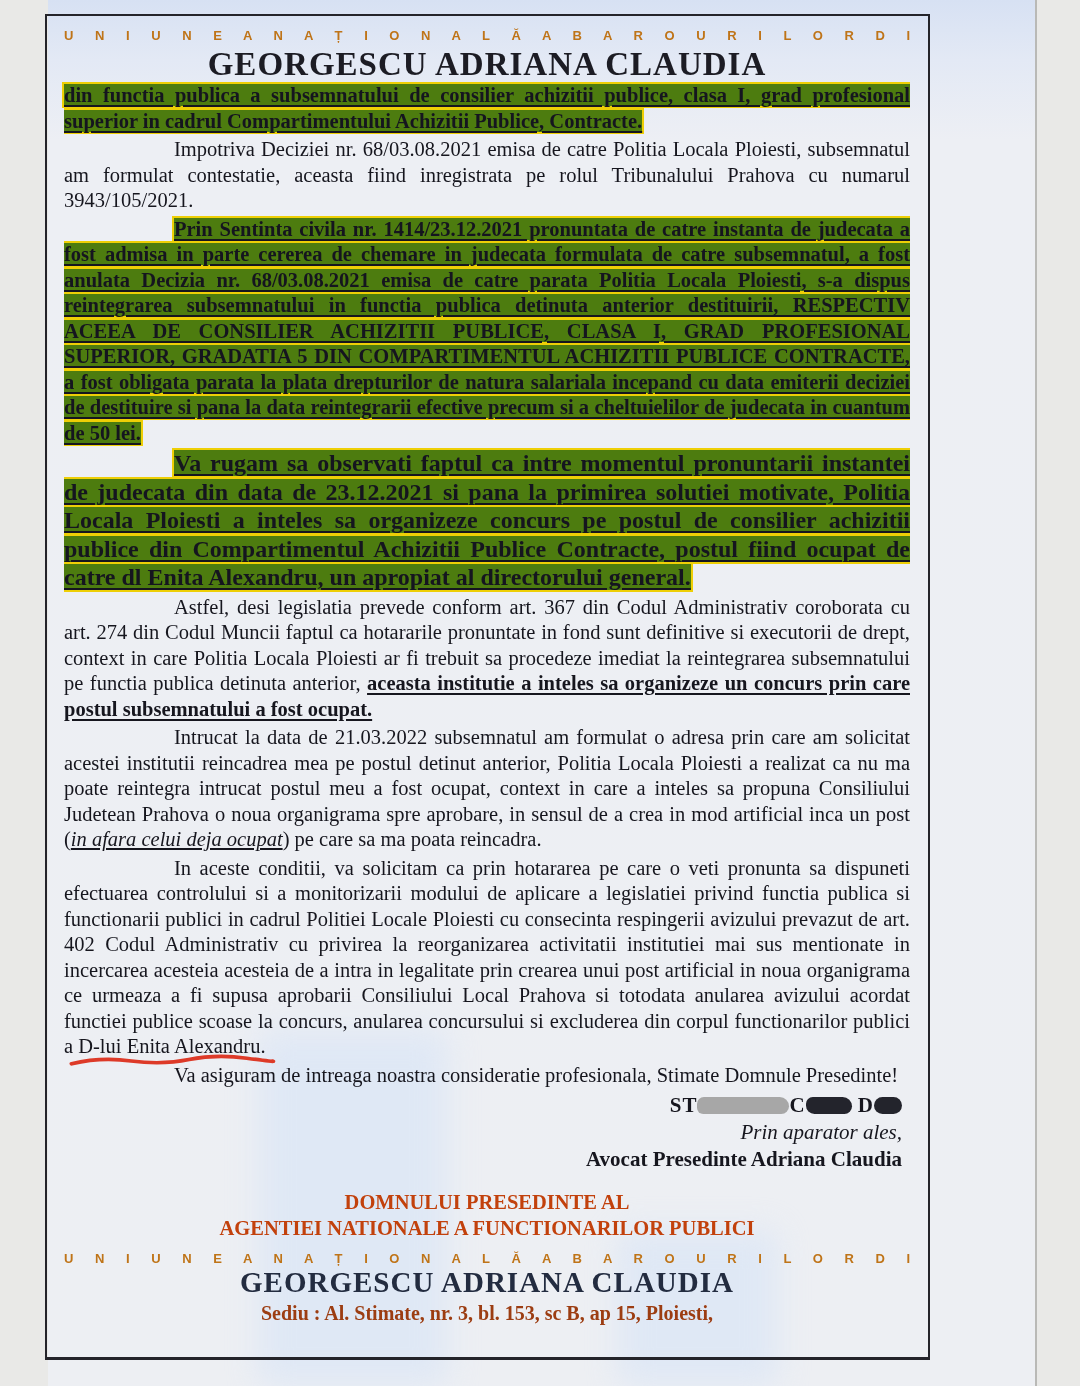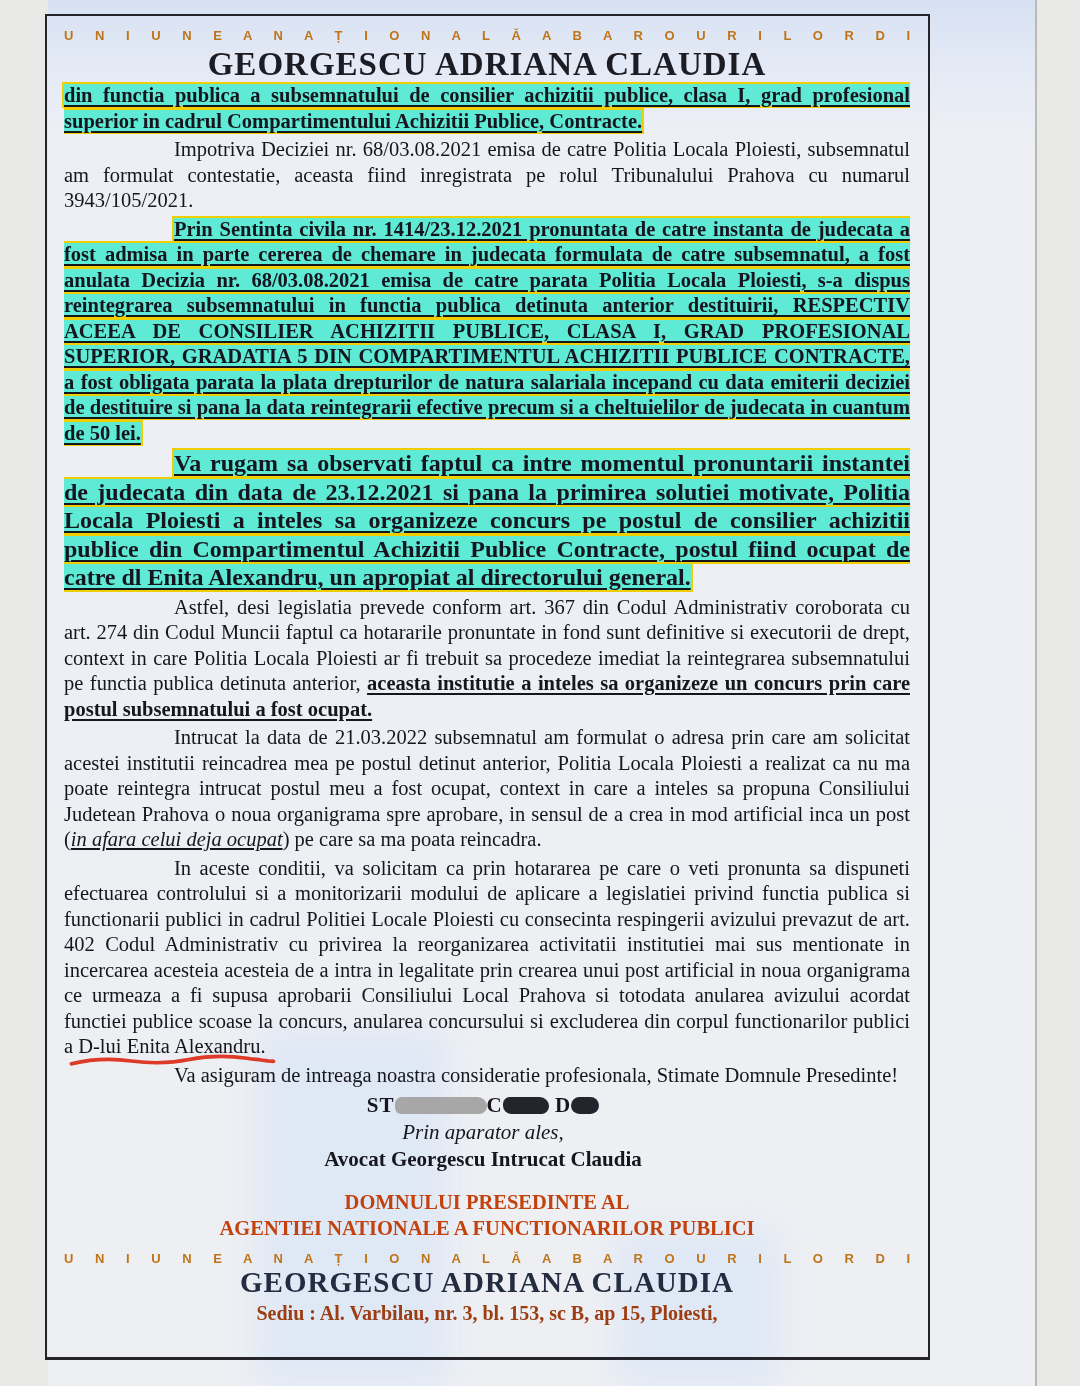--- a/index.html
+++ b/index.html
@@ -37,36 +37,36 @@
     text-align:center;font-weight:bold;font-size:19px;letter-spacing:7px;
     color:#23232b;line-height:24px;margin-bottom:10px;
   }
   
   .doc-body p{
     margin:0 0 3px 0;font-size:20.5px;line-height:25.5px;color:#16161e;
     text-align:justify;
   }
   .indent{text-indent:110px;}
   .hl{
-    background:#5eead4;font-weight:bold;
+    background:#4d7c0f;font-weight:bold;
     text-decoration:underline;text-decoration-thickness:2px;text-underline-offset:3px;
     box-shadow:0 0 0 2px #eecf06;
     color:#15151f;
   }
   .p-big{font-size:24px !important;line-height:28.5px !important;}
   .emph{
     font-weight:bold;text-decoration:underline;text-decoration-thickness:2px;
     text-underline-offset:3px;
   }
   .ital{font-style:italic;text-decoration:underline;}
   .redline{position:relative;white-space:nowrap;}
   .redline svg{position:absolute;left:-8px;bottom:-11px;width:112%;height:14px;overflow:visible;}
   
   .sig{
-    text-align:center;padding-right:8px;margin-top:4px;
+    text-align:right;padding-right:8px;margin-top:4px;
     font-size:21px;line-height:27px;color:#16161e;
   }
   .sig .redacted-line{font-weight:bold;letter-spacing:1px;}
   .blob{display:inline-block;height:17px;vertical-align:-2px;}
   .blob.grey{width:92px;background:#a7a7a7;border-radius:9px 12px 10px 8px;}
   .blob.dark-a{width:46px;background:#23242c;border-radius:8px 11px 9px 10px;}
   .blob.dark-b{width:28px;background:#23242c;border-radius:10px;}
   .sig .by{font-weight:normal;font-style:italic;}
   .sig .counsel{font-weight:bold;}
   
@@ -116,28 +116,28 @@
     <p class="indent"><span>In aceste conditii, va solicitam ca prin hotararea pe care o veti pronunta sa dispuneti efectuarea controlului si a monitorizarii modului de aplicare a legislatiei privind functia publica si functionarii publici in cadrul Politiei Locale Ploiesti cu consecinta respingerii avizului prevazut de art. 402 Codul Administrativ cu privirea la reorganizarea activitatii institutiei mai sus mentionate in incercarea acesteia acesteia de a intra in legalitate prin crearea unui post artificial in noua organigrama ce urmeaza a fi supusa aprobarii Consiliului Local Prahova si totodata anularea avizului acordat functiei publice scoase la concurs, anularea concursului si excluderea din corpul functionarilor publici a </span><span class="redline"><span>D-lui Enita Alexandru</span><svg viewBox="0 0 120 10" preserveAspectRatio="none">
             <path d="M1 7 Q 18 2 36 5 T 70 4 T 104 3 T 119 5" fill="none" stroke="#dd3a28" stroke-width="2.6" stroke-linecap="round"></path>
           </svg></span><span>.</span></p>
 
     <p class="indent">Va asiguram de intreaga noastra consideratie profesionala, Stimate Domnule Presedinte!</p>
   </div>
 
   <div class="sig">
     <div class="redacted-line"><span>ST</span><span class="blob grey"></span><span>C</span><span class="blob dark-a"></span> <span>D</span><span class="blob dark-b"></span></div>
     <div class="by">Prin aparator ales,</div>
-    <div class="counsel">Avocat Georgescu Intrucat Claudia</div>
+    <div class="counsel">Avocat Presedinte Adriana Claudia</div>
   </div>
 
   <div class="addressee">
     <div>DOMNULUI PRESEDINTE AL</div>
     <div>AGENTIEI NATIONALE A FUNCTIONARILOR PUBLICI</div>
   </div>
 
   <div class="footer">
     <div class="assoc">U N I U N E A   N A Ț I O N A L Ă   A   B A R O U R I L O R   D I N   R O M Â N I A - B A R O U L   P R A H O V A</div>
     <div class="ftr-name">GEORGESCU ADRIANA CLAUDIA</div>
-    <div class="ftr-line">Sediu : Al. Varbilau, nr. 3, bl. 153, sc B, ap 15, Ploiesti,</div>
+    <div class="ftr-line">Sediu : Al. Stimate, nr. 3, bl. 153, sc B, ap 15, Ploiesti,</div>
 
   </div>
 
 </div>
 
 </body></html>

